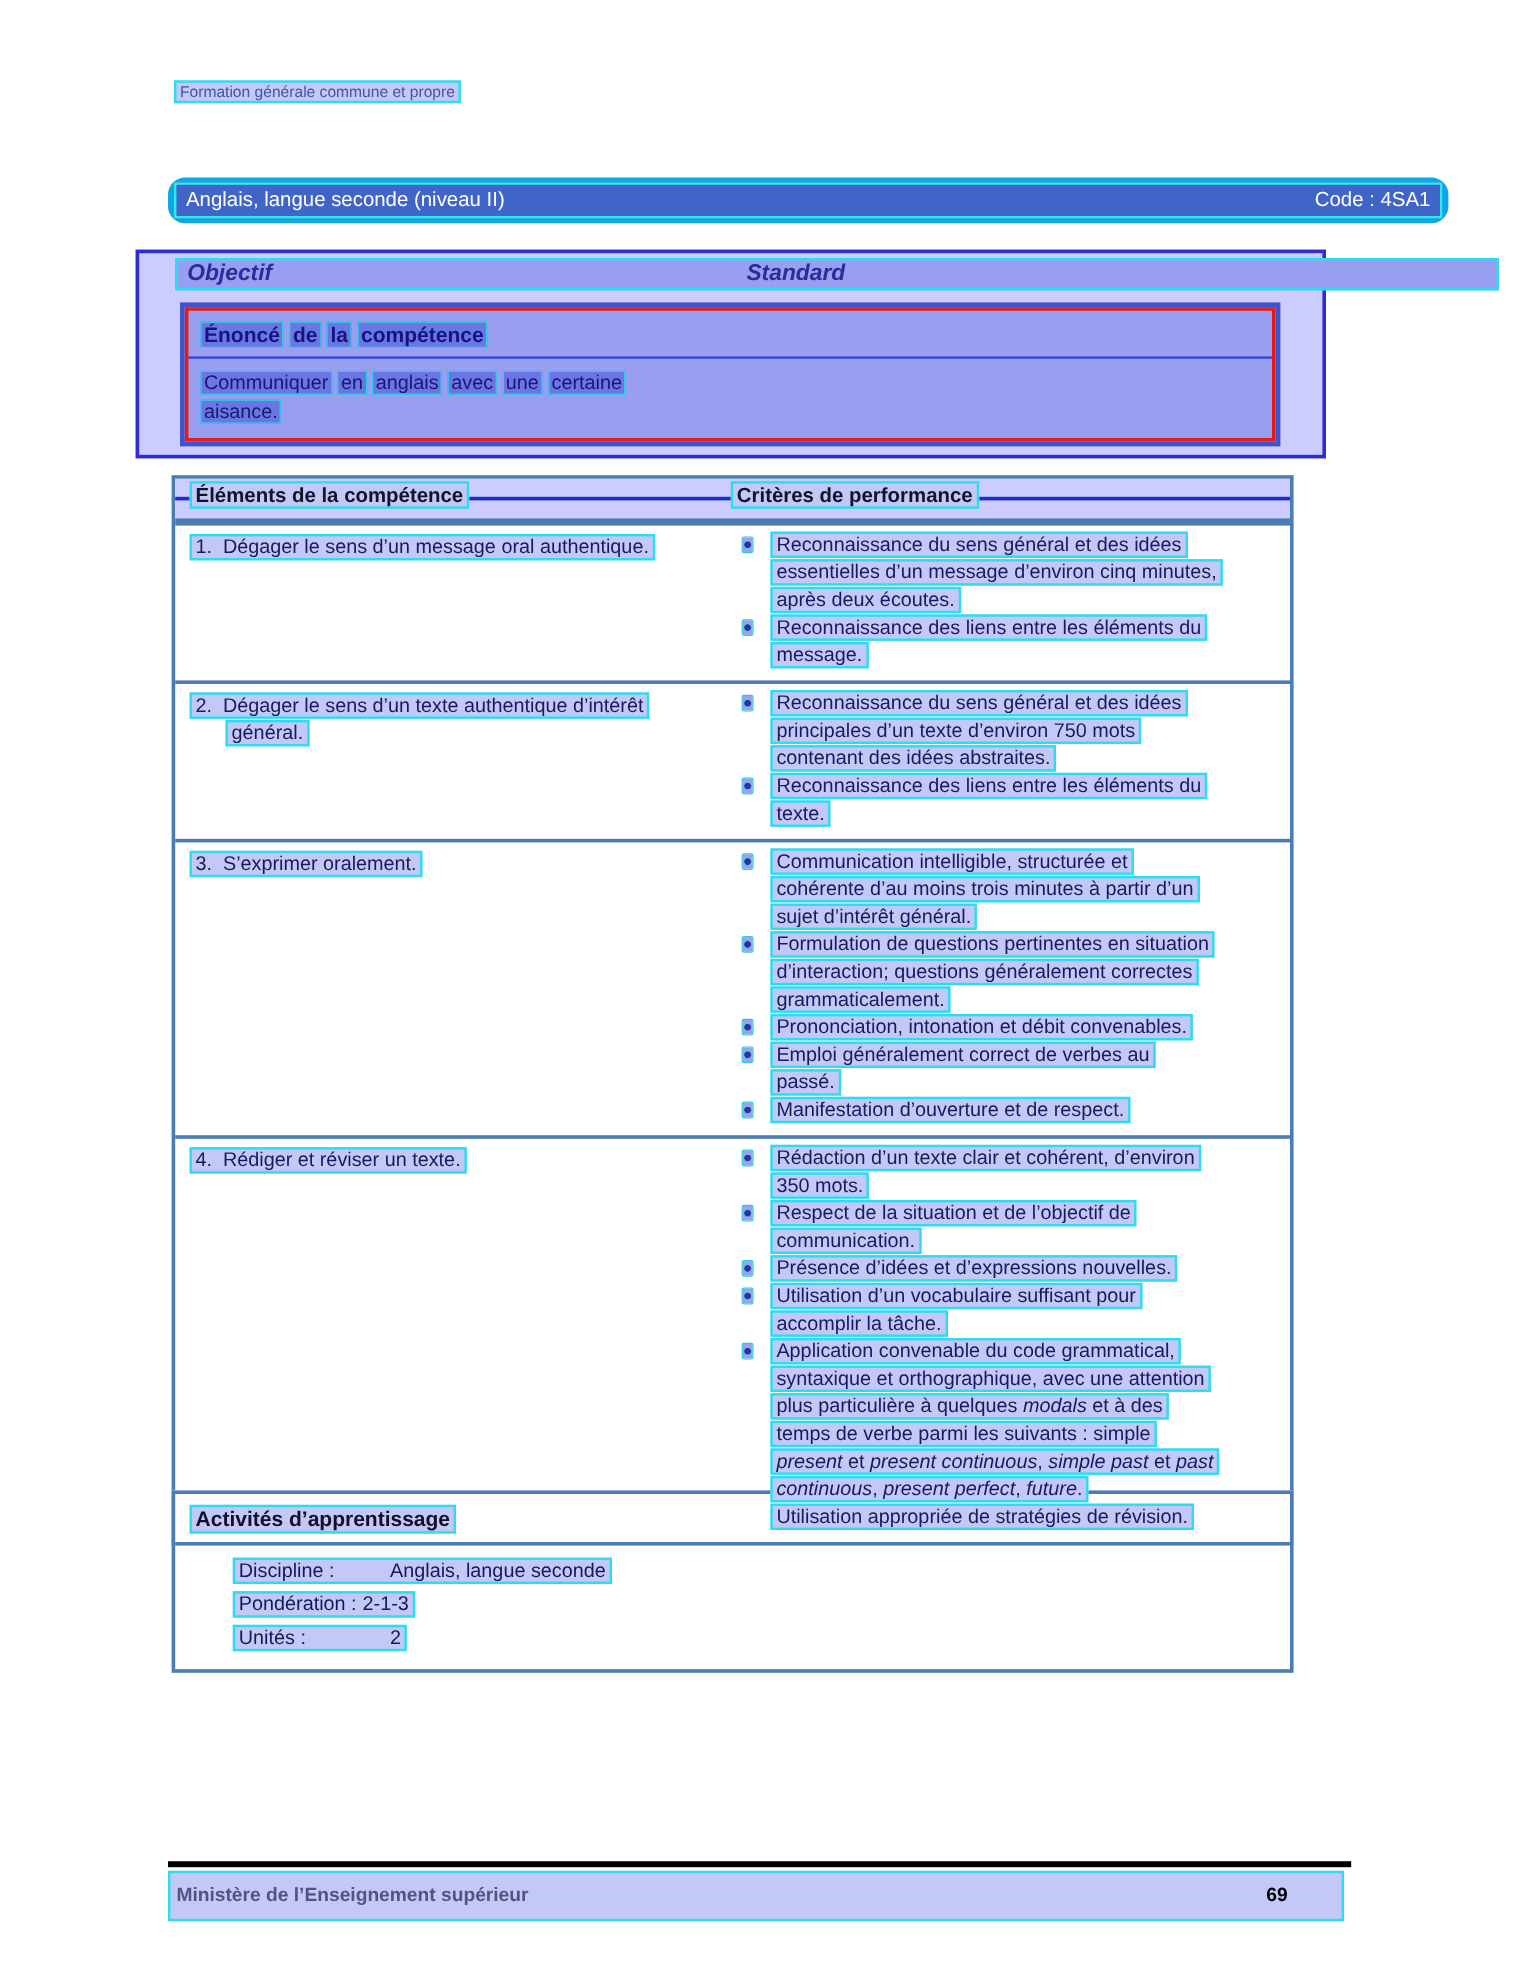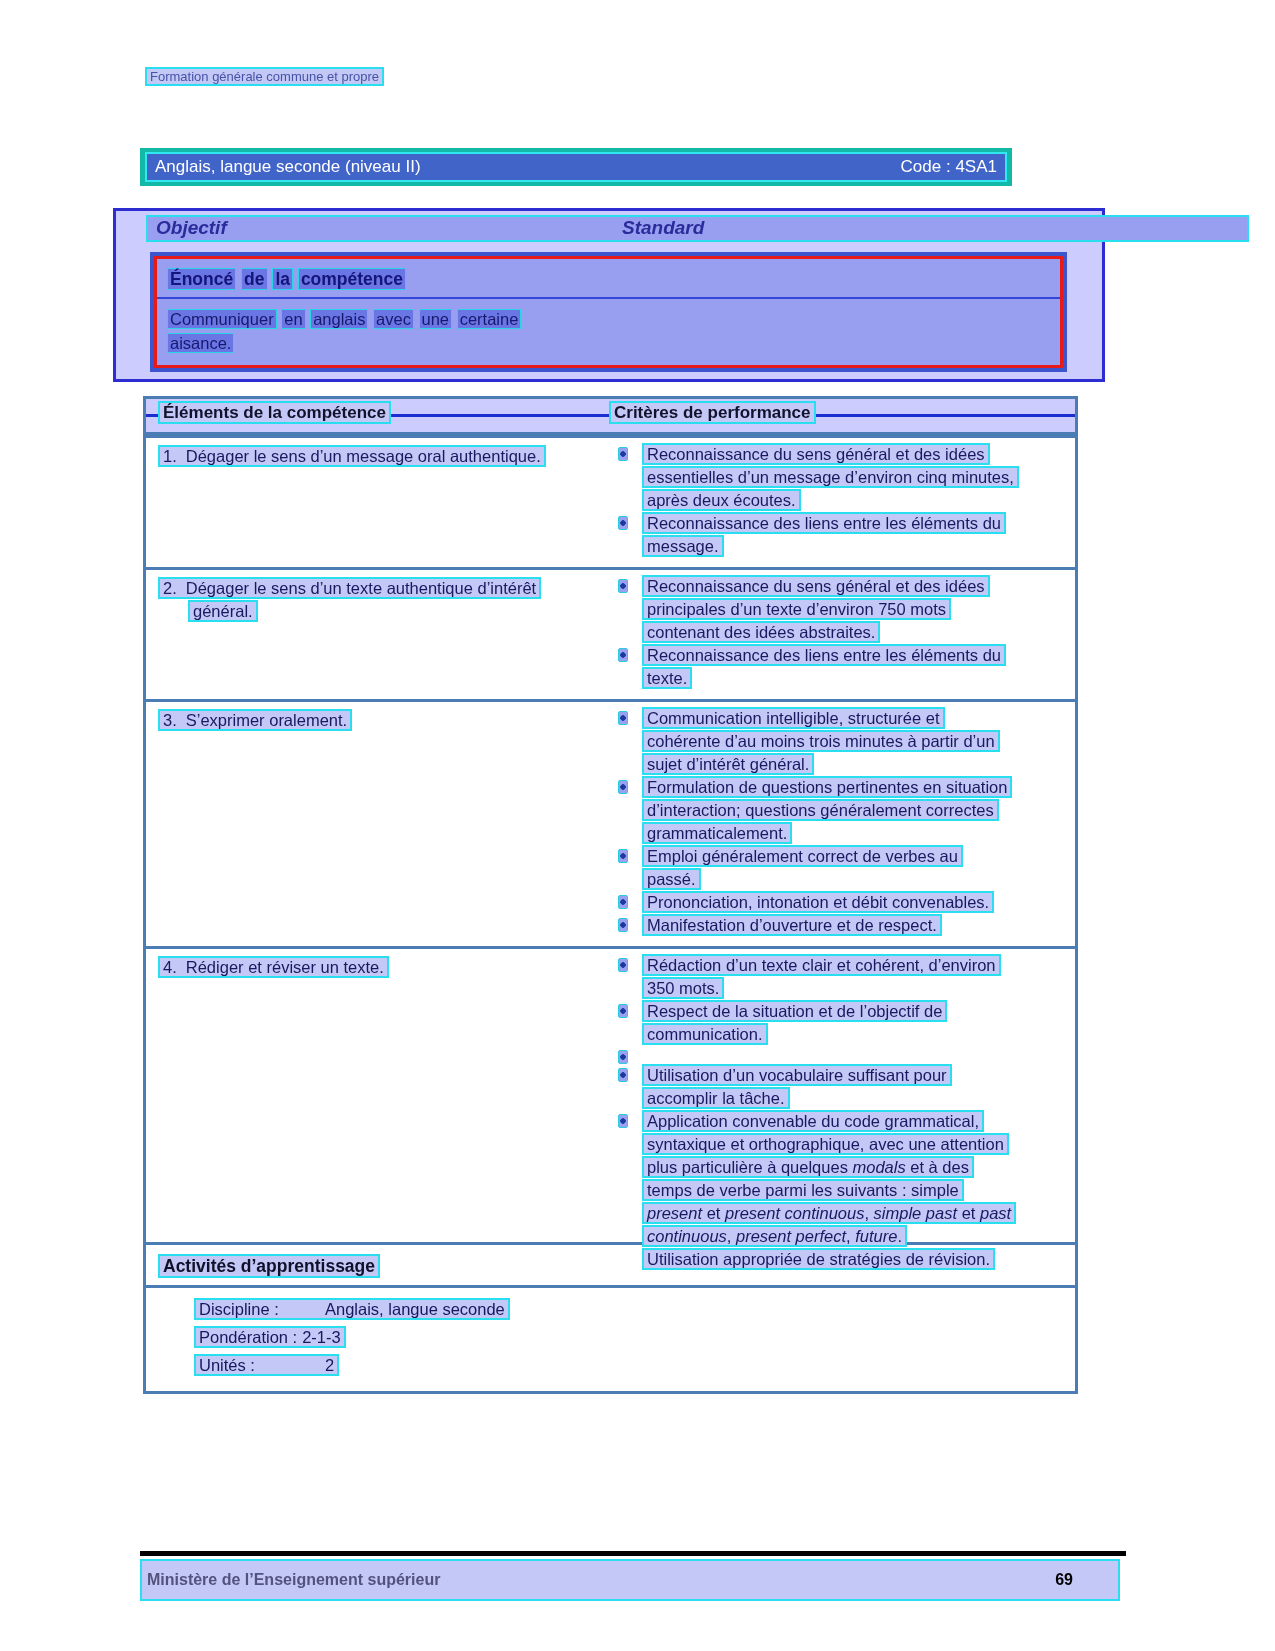--- a/index.html
+++ b/index.html
@@ -24,22 +24,22 @@
   .it{font-style:italic;}
 
   
   #top-label{
     position:absolute;left:145px;top:69px;
     font-size:13px;color:#4553a5;
   }
 
   
   #banner{
-    position:absolute;left:140px;top:148px;width:872px;height:38px;
-    background:#14b8a6;box-sizing:border-box;padding:4px 5px;
+    position:absolute;left:140px;top:148px;width:1067px;height:38px;
+    background:#0ea5e9;box-sizing:border-box;padding:4px 5px;border-radius:14px;
   }
   .banner-strip{
     height:30px;box-sizing:border-box;
     background:#4164c8;border:2px solid #30e8f0;
     display:flex;align-items:center;justify-content:space-between;
     padding:0 8px;color:#ffffff;font-size:17px;
   }
 
   
   #objectif-box{
@@ -218,28 +218,28 @@
       <div class="bullet">
           <span class="b-marker"></span>
           <div class="b-text"><span class="hl">Communication intelligible, structurée et cohérente d’au moins trois minutes à partir d’un sujet d’intérêt général.</span></div>
         </div>
       <div class="bullet">
           <span class="b-marker"></span>
           <div class="b-text"><span class="hl">Formulation de questions pertinentes en situation d’interaction; questions généralement correctes grammaticalement.</span></div>
         </div>
       <div class="bullet">
           <span class="b-marker"></span>
+          <div class="b-text"><span class="hl">Prononciation, intonation et débit convenables.</span></div>
+        </div>
+      <div class="bullet">
+          <span class="b-marker"></span>
           <div class="b-text"><span class="hl">Emploi généralement correct de verbes au passé.</span></div>
         </div>
       <div class="bullet">
           <span class="b-marker"></span>
-          <div class="b-text"><span class="hl">Prononciation, intonation et débit convenables.</span></div>
-        </div>
-      <div class="bullet">
-          <span class="b-marker"></span>
           <div class="b-text"><span class="hl">Manifestation d’ouverture et de respect.</span></div>
         </div>
     </div>
   </div>
 
   <div class="trow">
     <div class="cell-el">
       <div class="num-item">
         <span class="hl"><span class="num">4.</span><span>Rédiger et réviser un texte.</span></span>
       </div>
@@ -248,20 +248,21 @@
       <div class="bullet">
           <span class="b-marker"></span>
           <div class="b-text"><span class="hl">Rédaction d’un texte clair et cohérent, d’environ 350 mots.</span></div>
         </div>
       <div class="bullet">
           <span class="b-marker"></span>
           <div class="b-text"><span class="hl">Respect de la situation et de l’objectif de communication.</span></div>
         </div>
       <div class="bullet">
           <span class="b-marker"></span>
+          <div class="b-text"><span class="hl">Présence d’idées et d’expressions nouvelles.</span></div>
         </div>
       <div class="bullet">
           <span class="b-marker"></span>
           <div class="b-text"><span class="hl">Utilisation d’un vocabulaire suffisant pour accomplir la tâche.</span></div>
         </div>
       <div class="bullet">
           <span class="b-marker"></span>
           <div class="b-text"><span class="hl"><span>Application convenable du code grammatical, syntaxique et orthographique, avec une attention plus particulière à quelques </span><span class="it">modals</span><span> et à des temps de verbe parmi les suivants : simple </span><span class="it">present</span><span> et </span><span class="it">present continuous</span><span>, </span><span class="it">simple past</span><span> et </span><span class="it">past continuous</span><span>, </span><span class="it">present perfect</span><span>, </span><span class="it">future</span><span>.</span></span></div>
         </div>
       <div class="bullet">

